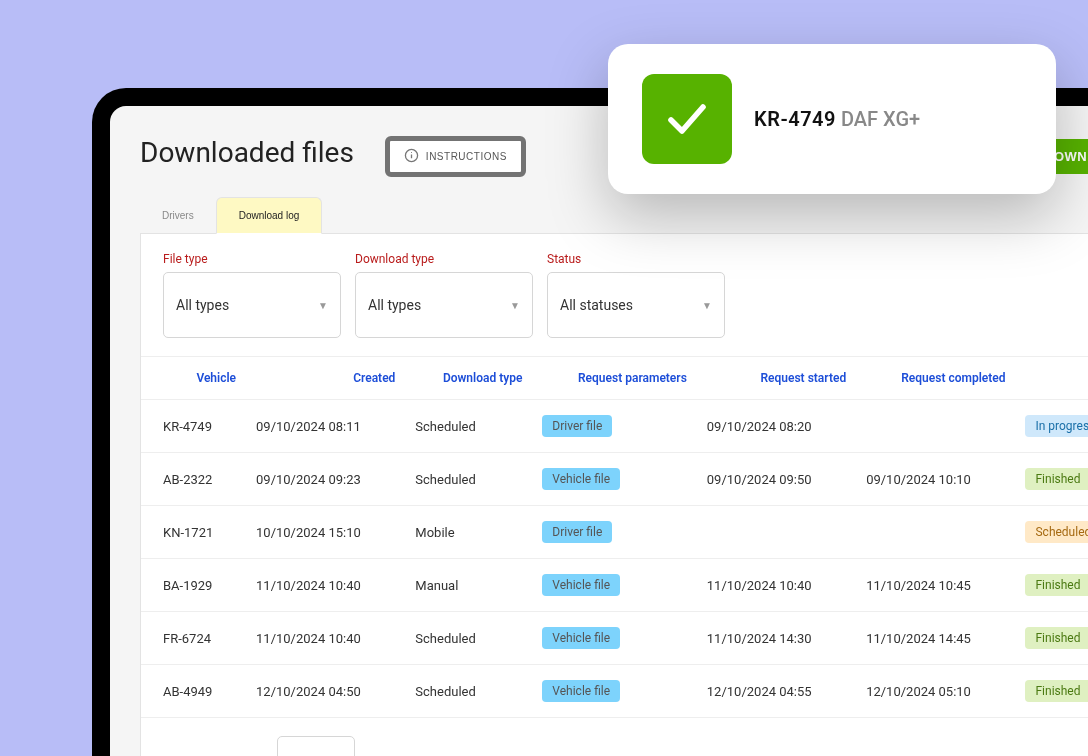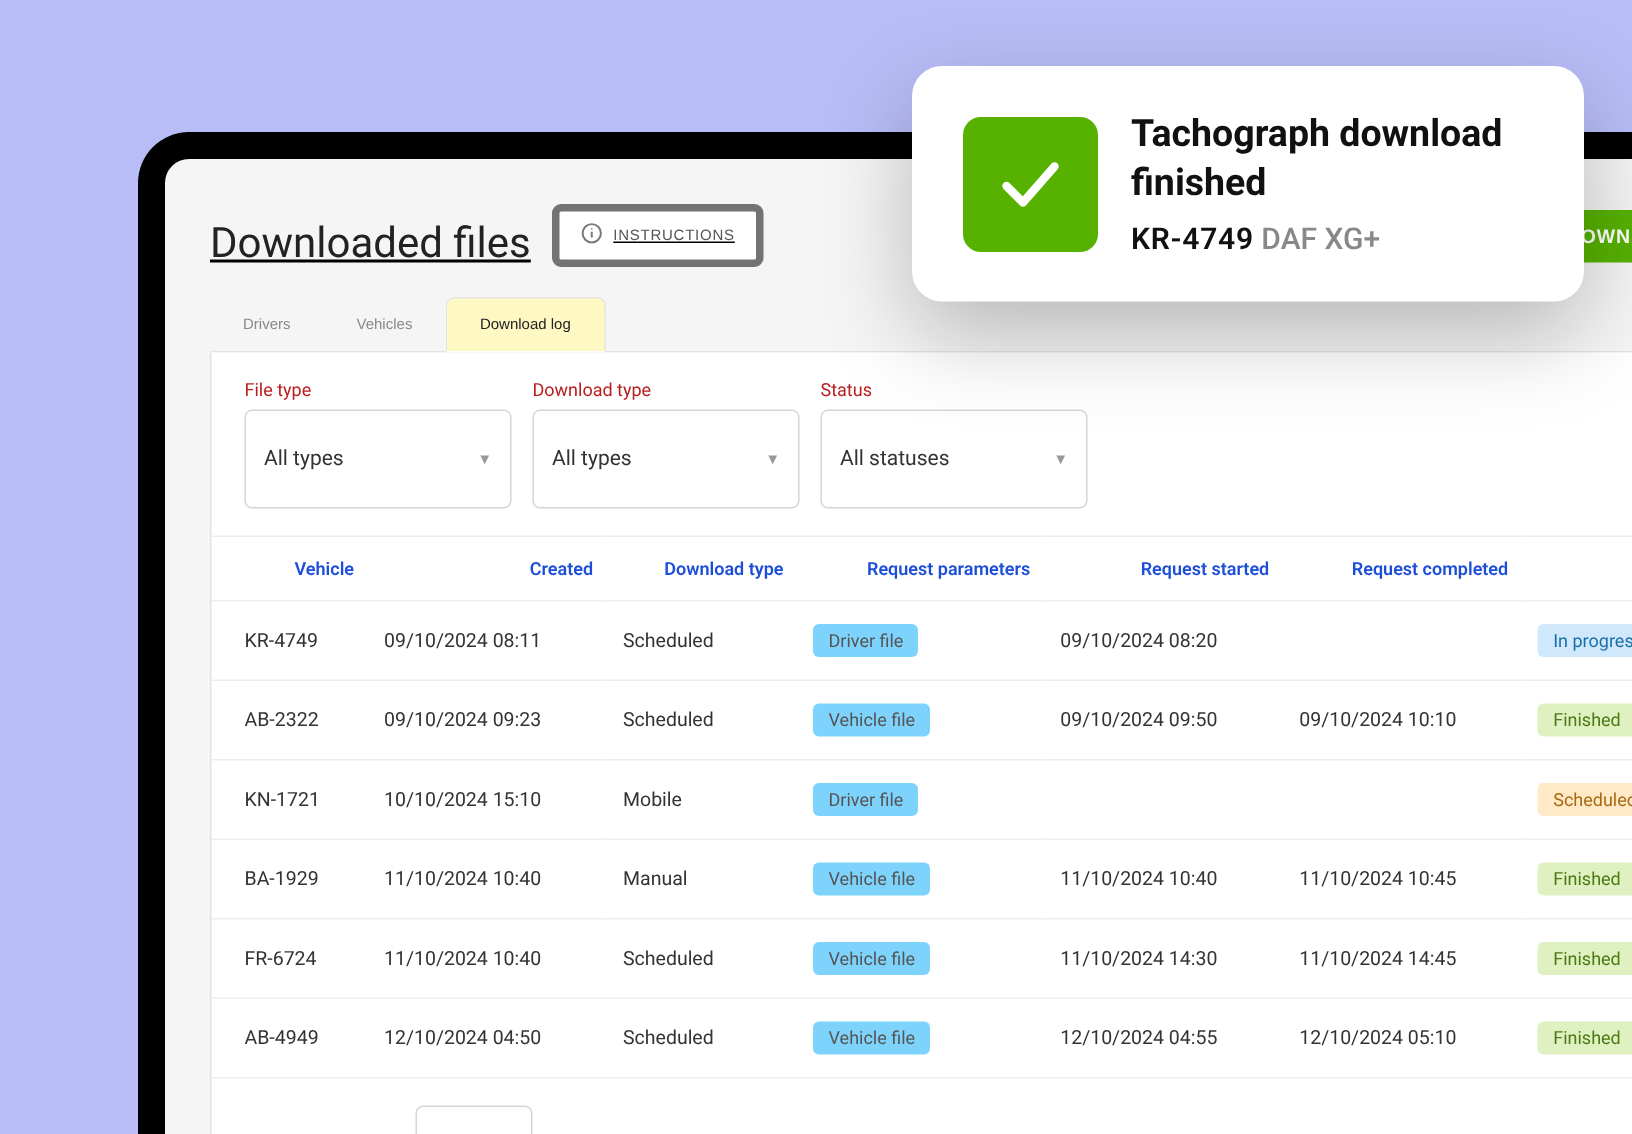--- a/index.html
+++ b/index.html
@@ -31,23 +31,22 @@
       position: relative;
     }
     .page-header {
       display: flex;
       align-items: center;
       justify-content: space-between;
       margin-bottom: 20px;
     }
     .page-header-left {
       display: flex;
-      align-items: flex-end;
-      gap: 14px;
-      text-decoration: underline;
+      align-items: flex-start;
+      gap: 31px;
     }
     .page-title {
       font-size: 28px;
       font-weight: 400;
       color: #222;
     }
     .instructions-btn {
       display: inline-flex;
       align-items: center;
       gap: 7px;
@@ -233,21 +232,20 @@
               </svg>
           </span>
           <span>INSTRUCTIONS</span>
         </button>
       </div>
       <button class="download-btn">+ DOWNLOAD</button>
     </div>
 
     <div class="tabs" id="tabs">
         <button class="tab">Drivers</button>
-        <button class="tab">Vehicles</button>
         <button class="tab active">Download log</button>
       </div>
 
     <div class="panel">
 
       <div class="filters">
         <div class="filter">
           <span class="filter-label">File type</span>
           <div class="select">
             <span>All types</span>
@@ -352,19 +350,18 @@
   </div>
 </div>
 
 <div class="notif">
   <div class="notif-icon">
     <svg viewBox="0 0 24 24" fill="none" stroke="#fff" stroke-width="2.8" stroke-linecap="round" stroke-linejoin="round">
         <polyline points="4 12.5 9.5 18 20 6"></polyline>
       </svg>
   </div>
   <div class="notif-body">
-    <div class="notif-title">Tachograph download finished</div>
     <div class="notif-sub">
       <span class="plate">KR-4749</span>
       <span class="model">DAF XG+</span>
     </div>
   </div>
 </div>
 
 </body></html>

